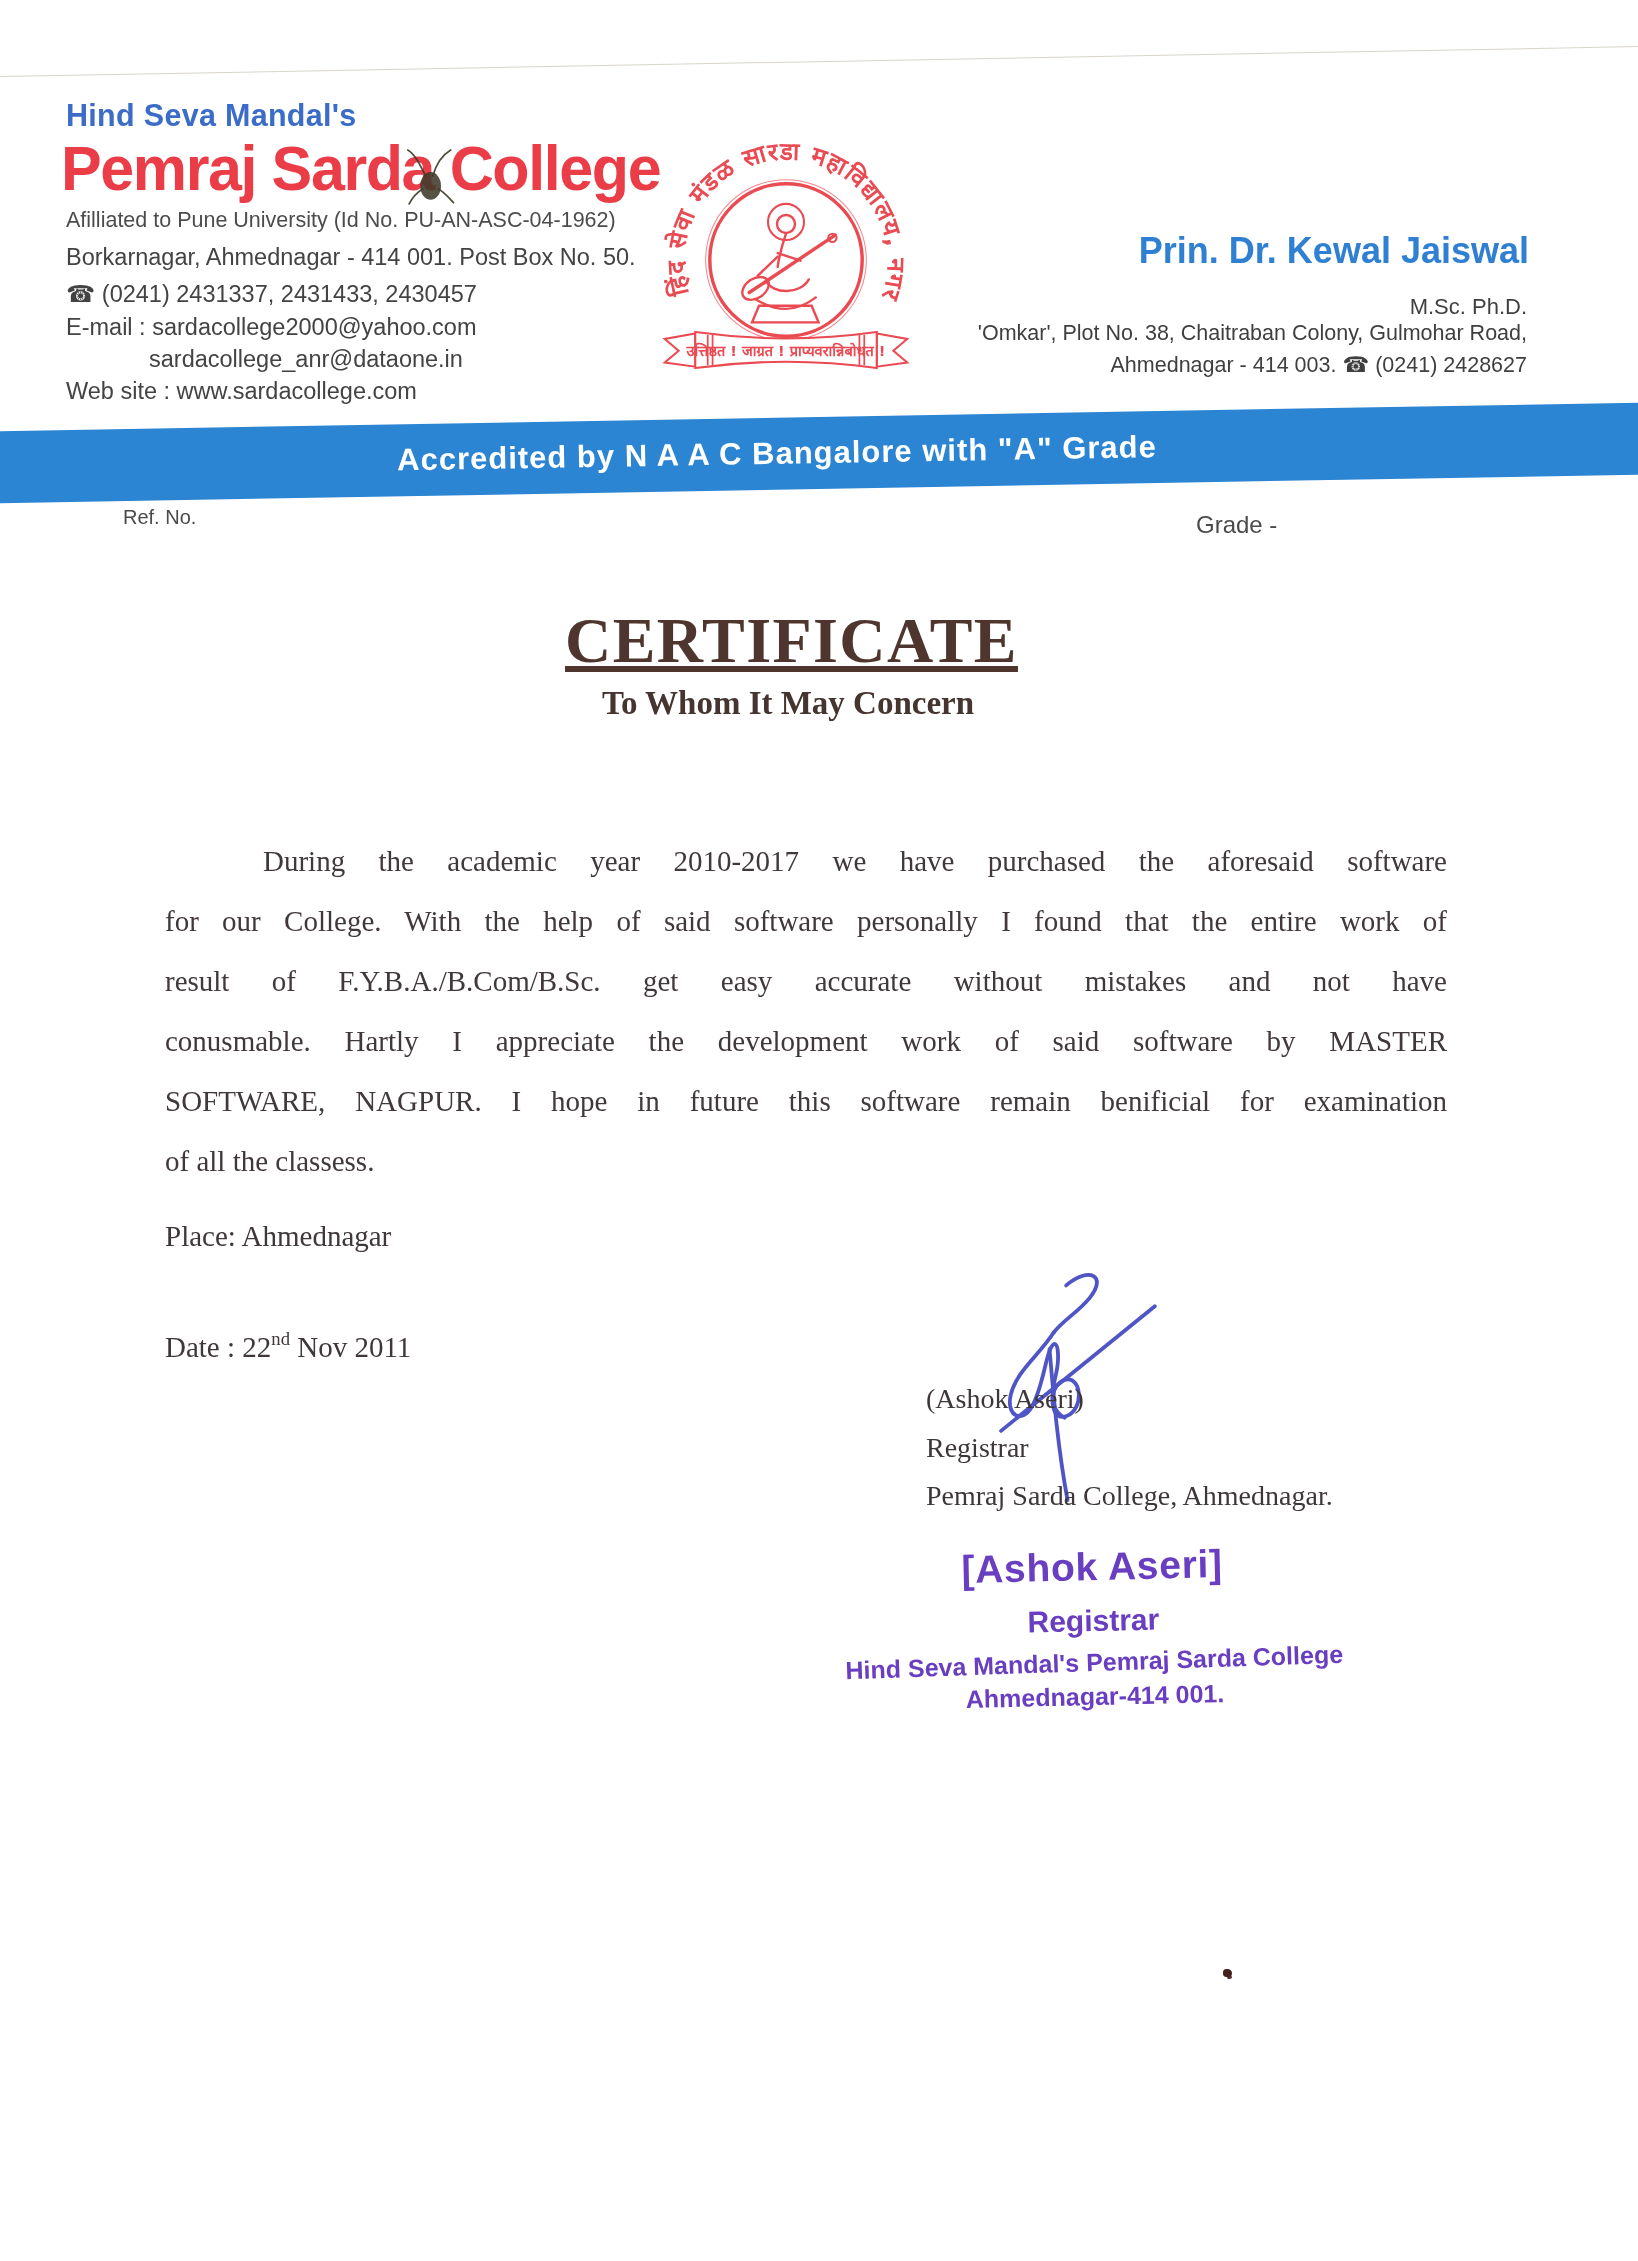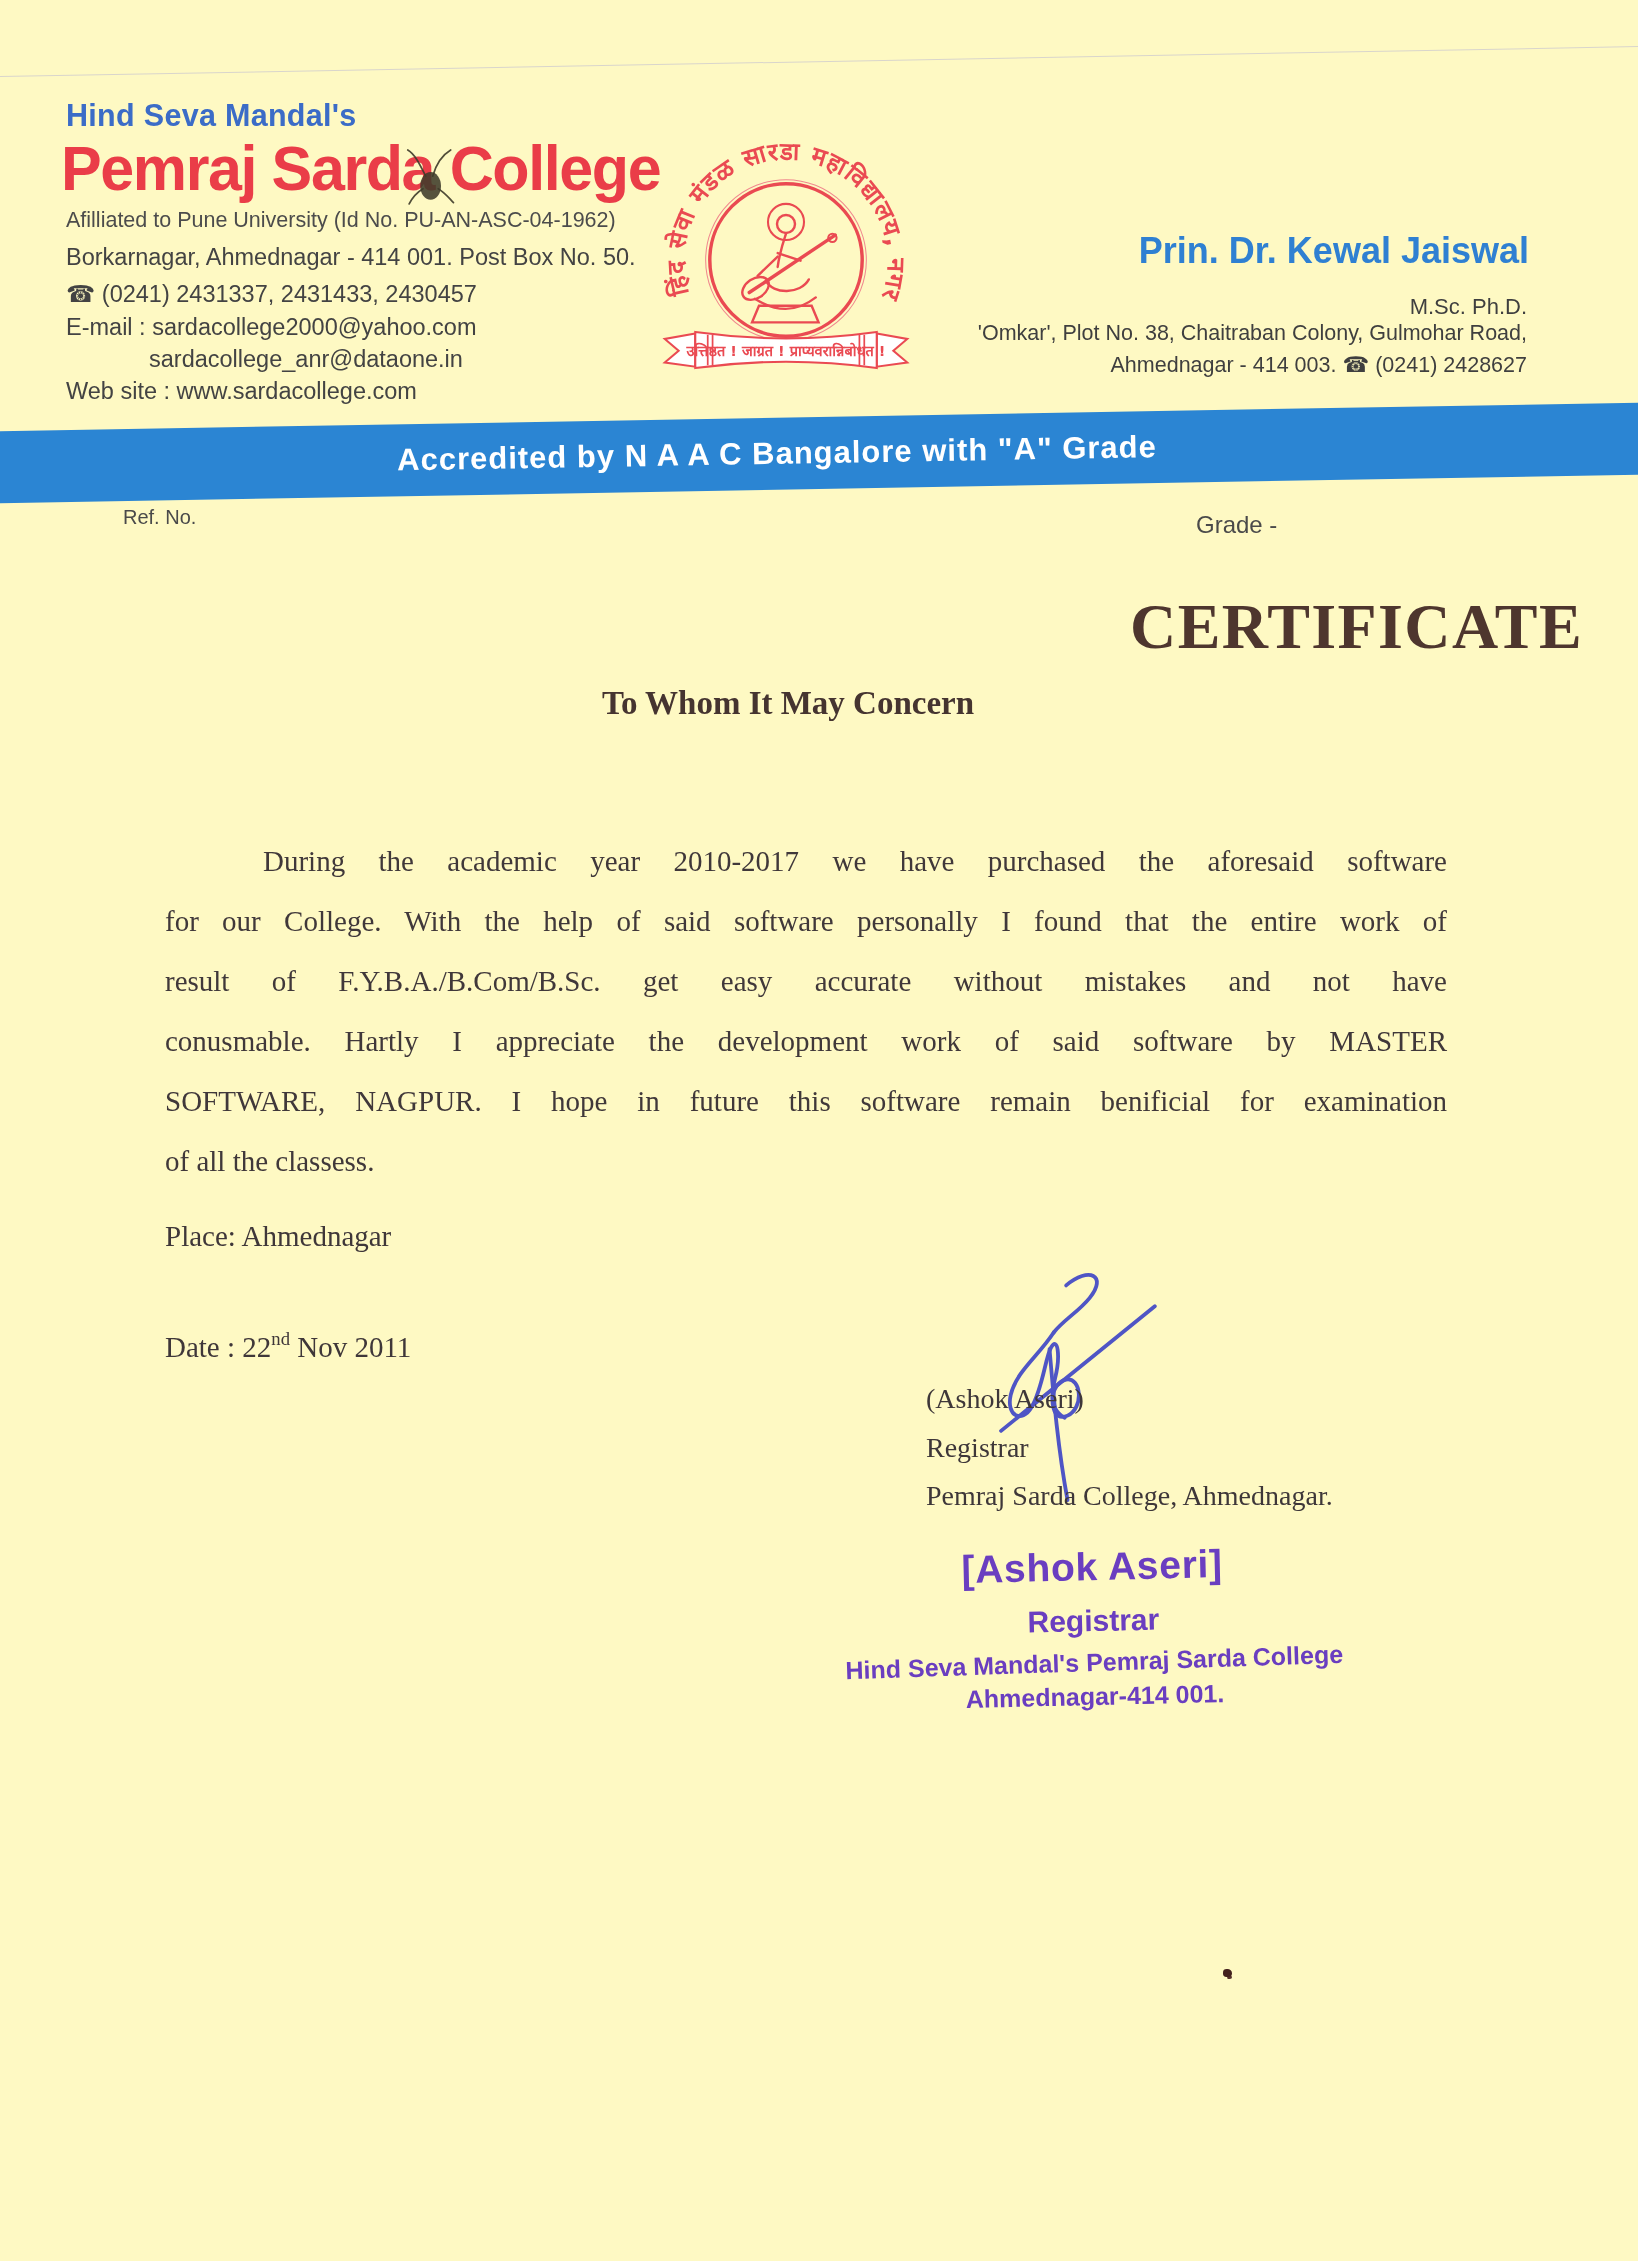--- a/index.html
+++ b/index.html
@@ -1,18 +1,18 @@
 <!DOCTYPE html>
 <html style="font-size:11px"><head>
 <meta charset="utf-8">
 <style>
   html,body{margin:0;padding:0;background:#e9e7e2;}
   .page{
     position:relative;width:1638px;height:2261px;margin:0 auto;
-    background:#fef9c3;overflow:hidden;
+    background:#ffffff;overflow:hidden;
     font-family:"Liberation Sans",sans-serif;
   }
   .abs{position:absolute;}
   .sans{font-family:"Liberation Sans",sans-serif;}
 
   
   #scan-line{left:-14px;top:61px;width:1676px;height:1.4px;background:#d9d5cc;transform:rotate(-1.05deg);}
 
   
   #trust-name{left:66px;top:98px;font-size:30.5px;font-weight:bold;color:#3b6cc7;letter-spacing:0.3px;}
@@ -35,22 +35,22 @@
 
   
   #banner{left:-16.6px;top:417px;width:1671px;height:72px;background:#2b85d3;
     transform:rotate(-1deg);display:flex;align-items:center;justify-content:center;}
   #banner-text{color:#ffffff;font-size:31px;font-weight:bold;letter-spacing:1px;padding-right:83px;}
 
   #ref-label{left:123px;top:506px;font-size:20px;color:#4a4a4a;}
   #date-label{left:1196px;top:511px;font-size:24px;color:#4a4a4a;}
 
   
-  #cert-title{left:0;top:590px;width:1583px;text-align:right;font-size:64px;font-weight:bold;
-    color:#4e362e;letter-spacing:1.4px;font-family:"Liberation Serif",serif;}
+  #cert-title{left:0;top:604px;width:1583px;text-align:center;font-size:64px;font-weight:bold;
+    color:#4e362e;letter-spacing:1.4px;font-family:"Liberation Serif",serif;text-decoration:underline;}
   #cert-subtitle{left:0;top:685px;width:1576px;text-align:center;font-size:33px;font-weight:bold;
     color:#453430;font-family:"Liberation Serif",serif;}
 
   
   #body-para{left:165px;top:831px;width:1282px;font-size:29px;line-height:60px;
     color:#40383a;font-family:"Liberation Serif",serif;}
   .body-line{text-align:justify;text-align-last:justify;white-space:normal;}
   .body-line.first{padding-left:98px;}
   .body-line.last{text-align-last:left;}
 

